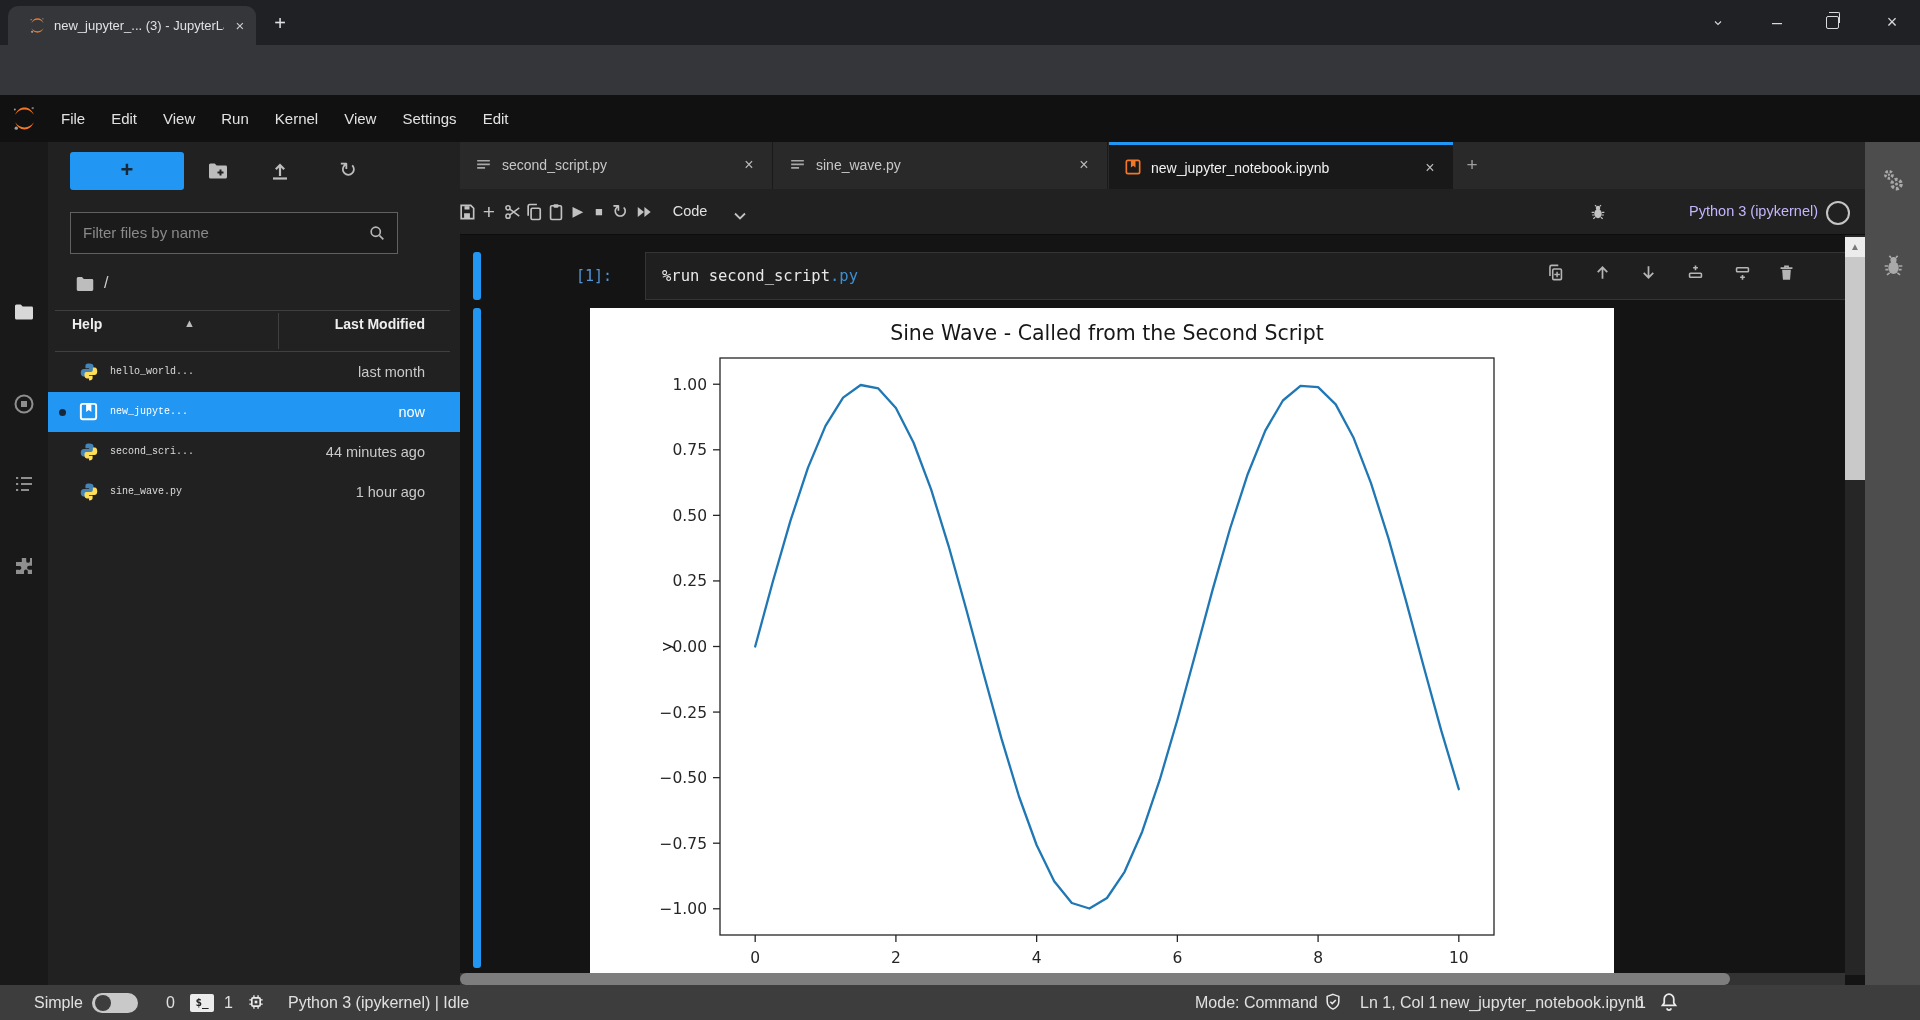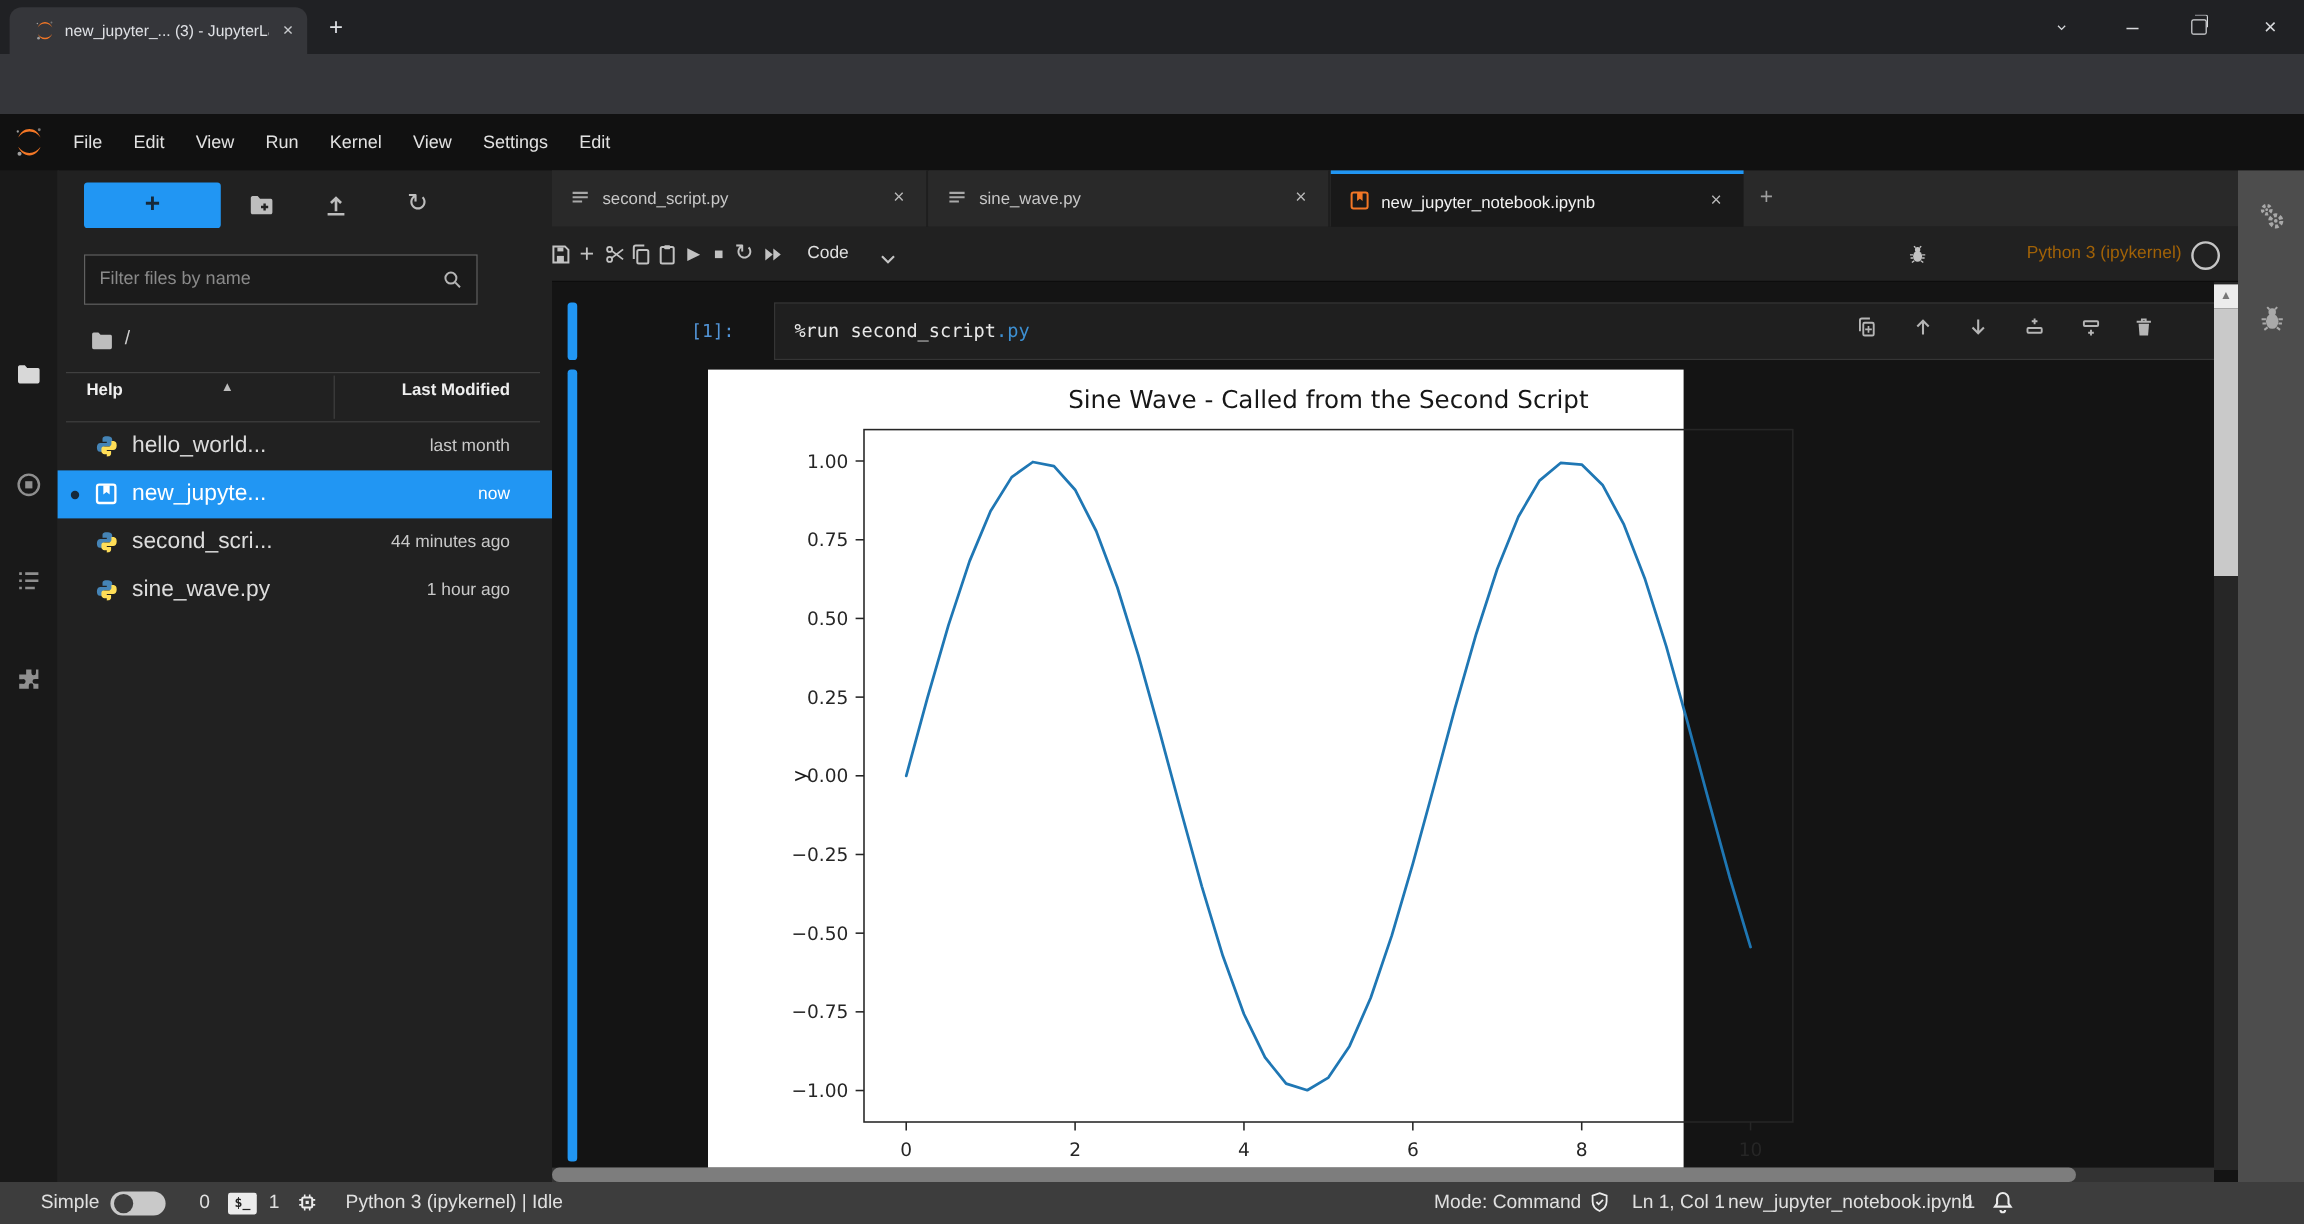--- a/index.html
+++ b/index.html
@@ -32,21 +32,21 @@
   .activitybar{left:0;top:142px;width:48px;height:843px;background:#191919;border-right:1px solid #2a2a2a;}
   .sidebar{left:48px;top:142px;width:412px;height:843px;background:#212121;border-right:1px solid #323232;}
   .newlaunch{left:70px;top:152px;width:114px;height:38px;background:#2196f3;border-radius:3px;
              color:#16293a;font-size:22px;line-height:36px;text-align:center;font-weight:bold;}
   .filterbox{left:70px;top:212px;width:328px;height:42px;background:#1b1b1b;border:1px solid #616161;box-sizing:border-box;}
   .filterbox input{width:280px;height:38px;background:transparent;border:none;outline:none;color:#d0d0d0;
              font-size:15px;padding:0 0 0 12px;font-family:"Liberation Sans",sans-serif;}
   .filterbox input::placeholder{color:#8a8a8a;}
   .hdr{font-weight:bold;font-size:14px;color:#efefef;}
   .frow{left:48px;width:412px;height:40px;}
-  .frow .fname{position:absolute;left:62px;top:0;height:40px;line-height:40px;font-size:19px;color:#dcdcdc;white-space:nowrap;}
+  .frow .fname{position:absolute;left:62px;top:0;height:40px;line-height:40px;font-size:10px;color:#dcdcdc;white-space:nowrap;font-family:Liberation Mono, monospace;}
   .frow .fmod{position:absolute;left:197px;top:0;width:180px;height:40px;line-height:40px;font-size:14.5px;
               color:#c9c9c9;text-align:right;}
   .frow.sel{background:#2196f3;}
   .frow.sel .fname,.frow.sel .fmod{color:#ffffff;}
   .rightstrip{left:1865px;top:142px;width:55px;height:843px;background:#4d4d4d;}
   
   .mainarea{left:460px;top:142px;width:1405px;height:843px;background:#141414;}
   .doctabbar{left:460px;top:142px;width:1405px;height:47px;background:#292929;}
   .dtab{top:142px;height:47px;background:#292929;border-right:1px solid #1a1a1a;box-sizing:border-box;}
   .dtab .dlabel{position:absolute;left:42px;top:0;height:47px;line-height:47px;font-size:14px;color:#c7c7c7;white-space:nowrap;}
@@ -60,21 +60,21 @@
   .kcircle{left:1826px;top:201px;width:20px;height:20px;border:2px solid #c5c5c5;border-radius:50%;}
   
   .collapser{left:473px;width:8px;background:#2196f3;border-radius:3px;}
   .prompt{left:497px;top:252px;width:115px;height:48px;line-height:48px;text-align:right;
           font-family:"DejaVu Sans Mono",monospace;font-size:15px;color:#5294d6;}
   .editor{left:645px;top:252px;width:1449px;height:48px;background:#1f1f1f;border:1px solid #353535;box-sizing:border-box;}
   .code{position:absolute;left:16px;top:0;height:46px;line-height:46px;
         font-family:"DejaVu Sans Mono",monospace;font-size:15.5px;color:#e8e8e8;white-space:pre;}
   .code .ext{color:#3d8fd1;}
   .celltb{top:263px;width:19px;height:19px;color:#b5b5b5;}
-  .plot{left:590px;top:308px;width:813px;height:667px;background:#ffffff;}
+  .plot{left:590px;top:308px;width:1024px;height:667px;background:#ffffff;}
   .plot svg text{font-family:"DejaVu Sans",sans-serif;}
   
   .hs-track{left:460px;top:973px;width:1385px;height:12px;background:#333333;}
   .hs-thumb{left:460px;top:973px;width:1270px;height:12px;background:#7d7d7d;border-radius:6px;}
   .vs-track{left:1845px;top:235px;width:20px;height:740px;background:#262626;}
   .vs-btn{left:1845px;top:237px;width:20px;height:20px;background:#ececec;color:#777;font-size:10px;
           line-height:20px;text-align:center;}
   .vs-thumb{left:1845px;top:257px;width:20px;height:223px;background:#c9c9c9;}
   
   .statusbar{left:0;top:985px;width:1920px;height:35px;background:#3d3d3d;font-size:14.5px;color:#ececec;}
@@ -433,21 +433,21 @@
   <svg class="ic abs tbi" style="left:634px" width="20" height="20" viewBox="0 0 24 24">
       <use href="#i-ffwd"></use>
     </svg>
   <div class="abs tbt" style="left:660px;width:60px;font-size:14.5px;color:#e0e0e0">Code</div>
   <svg class="ic abs tbi" style="left:730px;top:206px" width="15" height="15" viewBox="0 0 24 24">
       <use href="#i-chevdown"></use>
     </svg>
   <svg class="ic abs" style="left:1589px;top:203px;color:#c2c2c2" width="18" height="18" viewBox="0 0 24 24">
       <use href="#i-bug"></use>
     </svg>
-  <div class="abs tbt" style="left:1628px;width:190px;font-size:14.5px;text-align:right;color:#a16207">Python 3 (ipykernel)</div>
+  <div class="abs tbt" style="left:1628px;width:190px;font-size:14.5px;text-align:right;color:#c4b5fd">Python 3 (ipykernel)</div>
   <div class="abs kcircle"></div>
 
   <div class="abs collapser" style="top:252px;height:48px"></div>
   <div class="abs collapser" style="top:308px;height:660px"></div>
   <div class="abs prompt">[1]:</div>
   <div class="abs editor">
     <span class="code"><span>%run second_script</span><span class="ext">.py</span></span>
   </div>
   <svg class="ic abs celltb" style="left:1546px" width="19" height="19" viewBox="0 0 24 24">
       <use href="#i-dup"></use>

